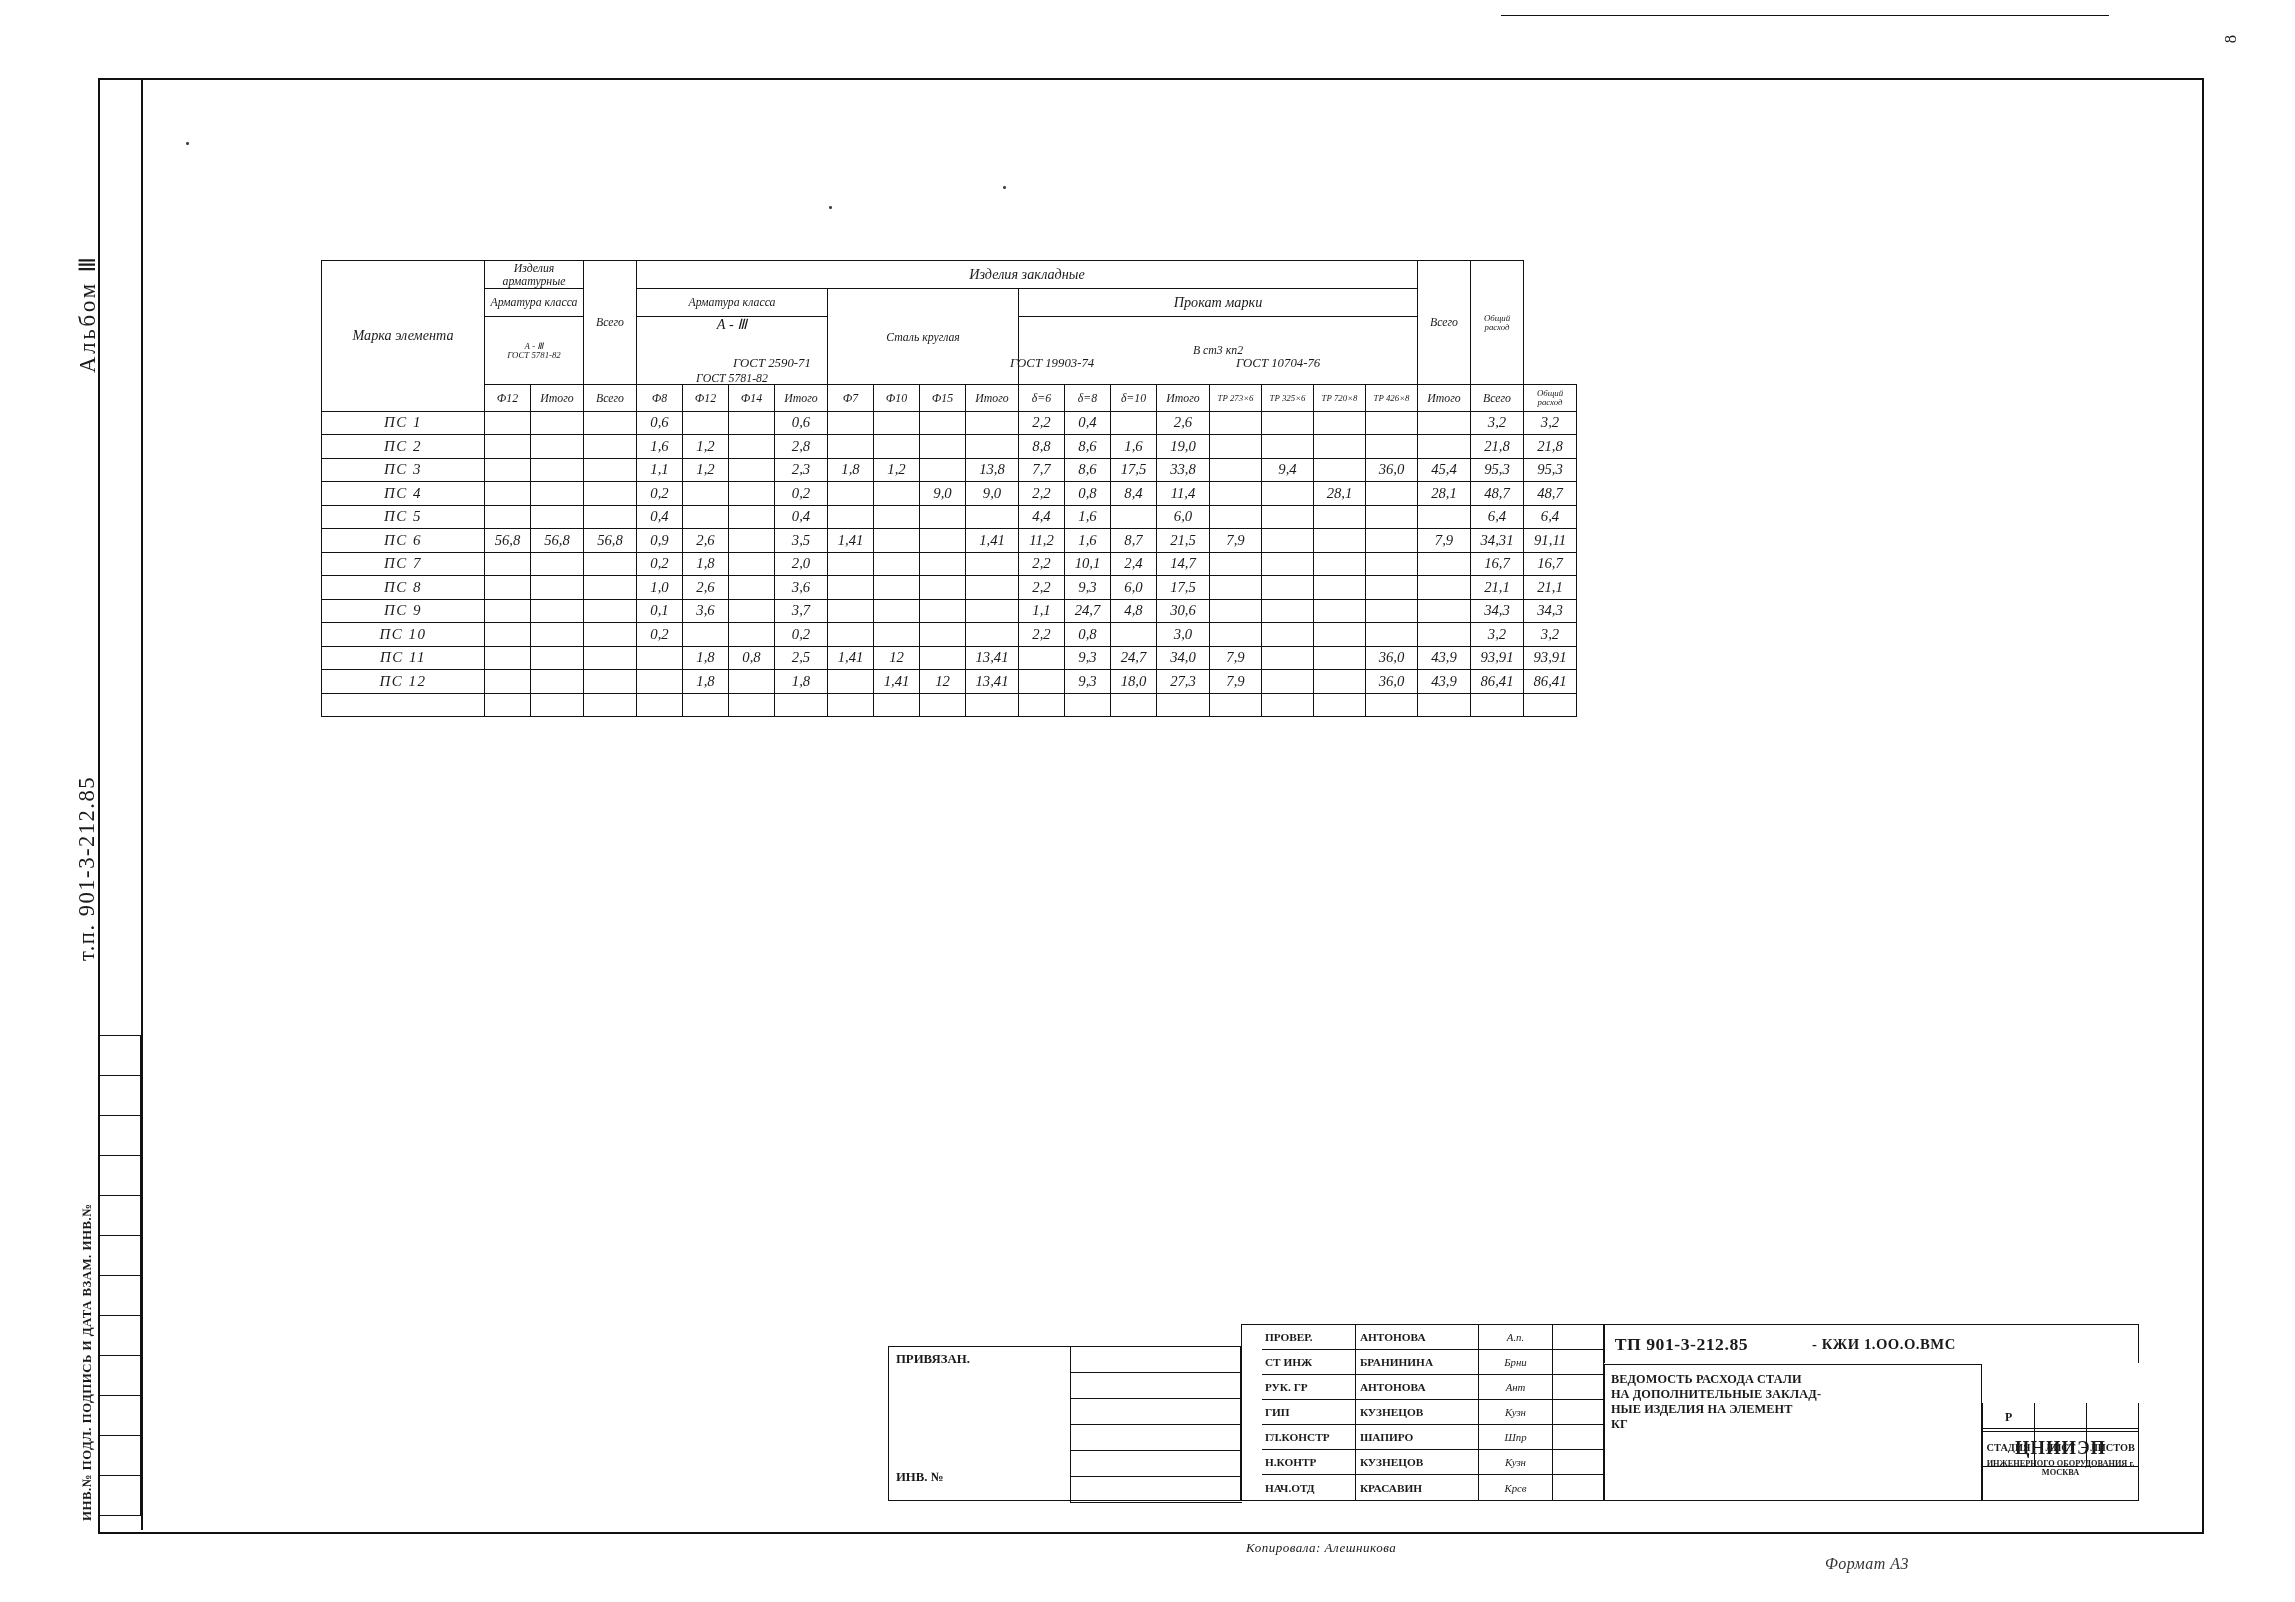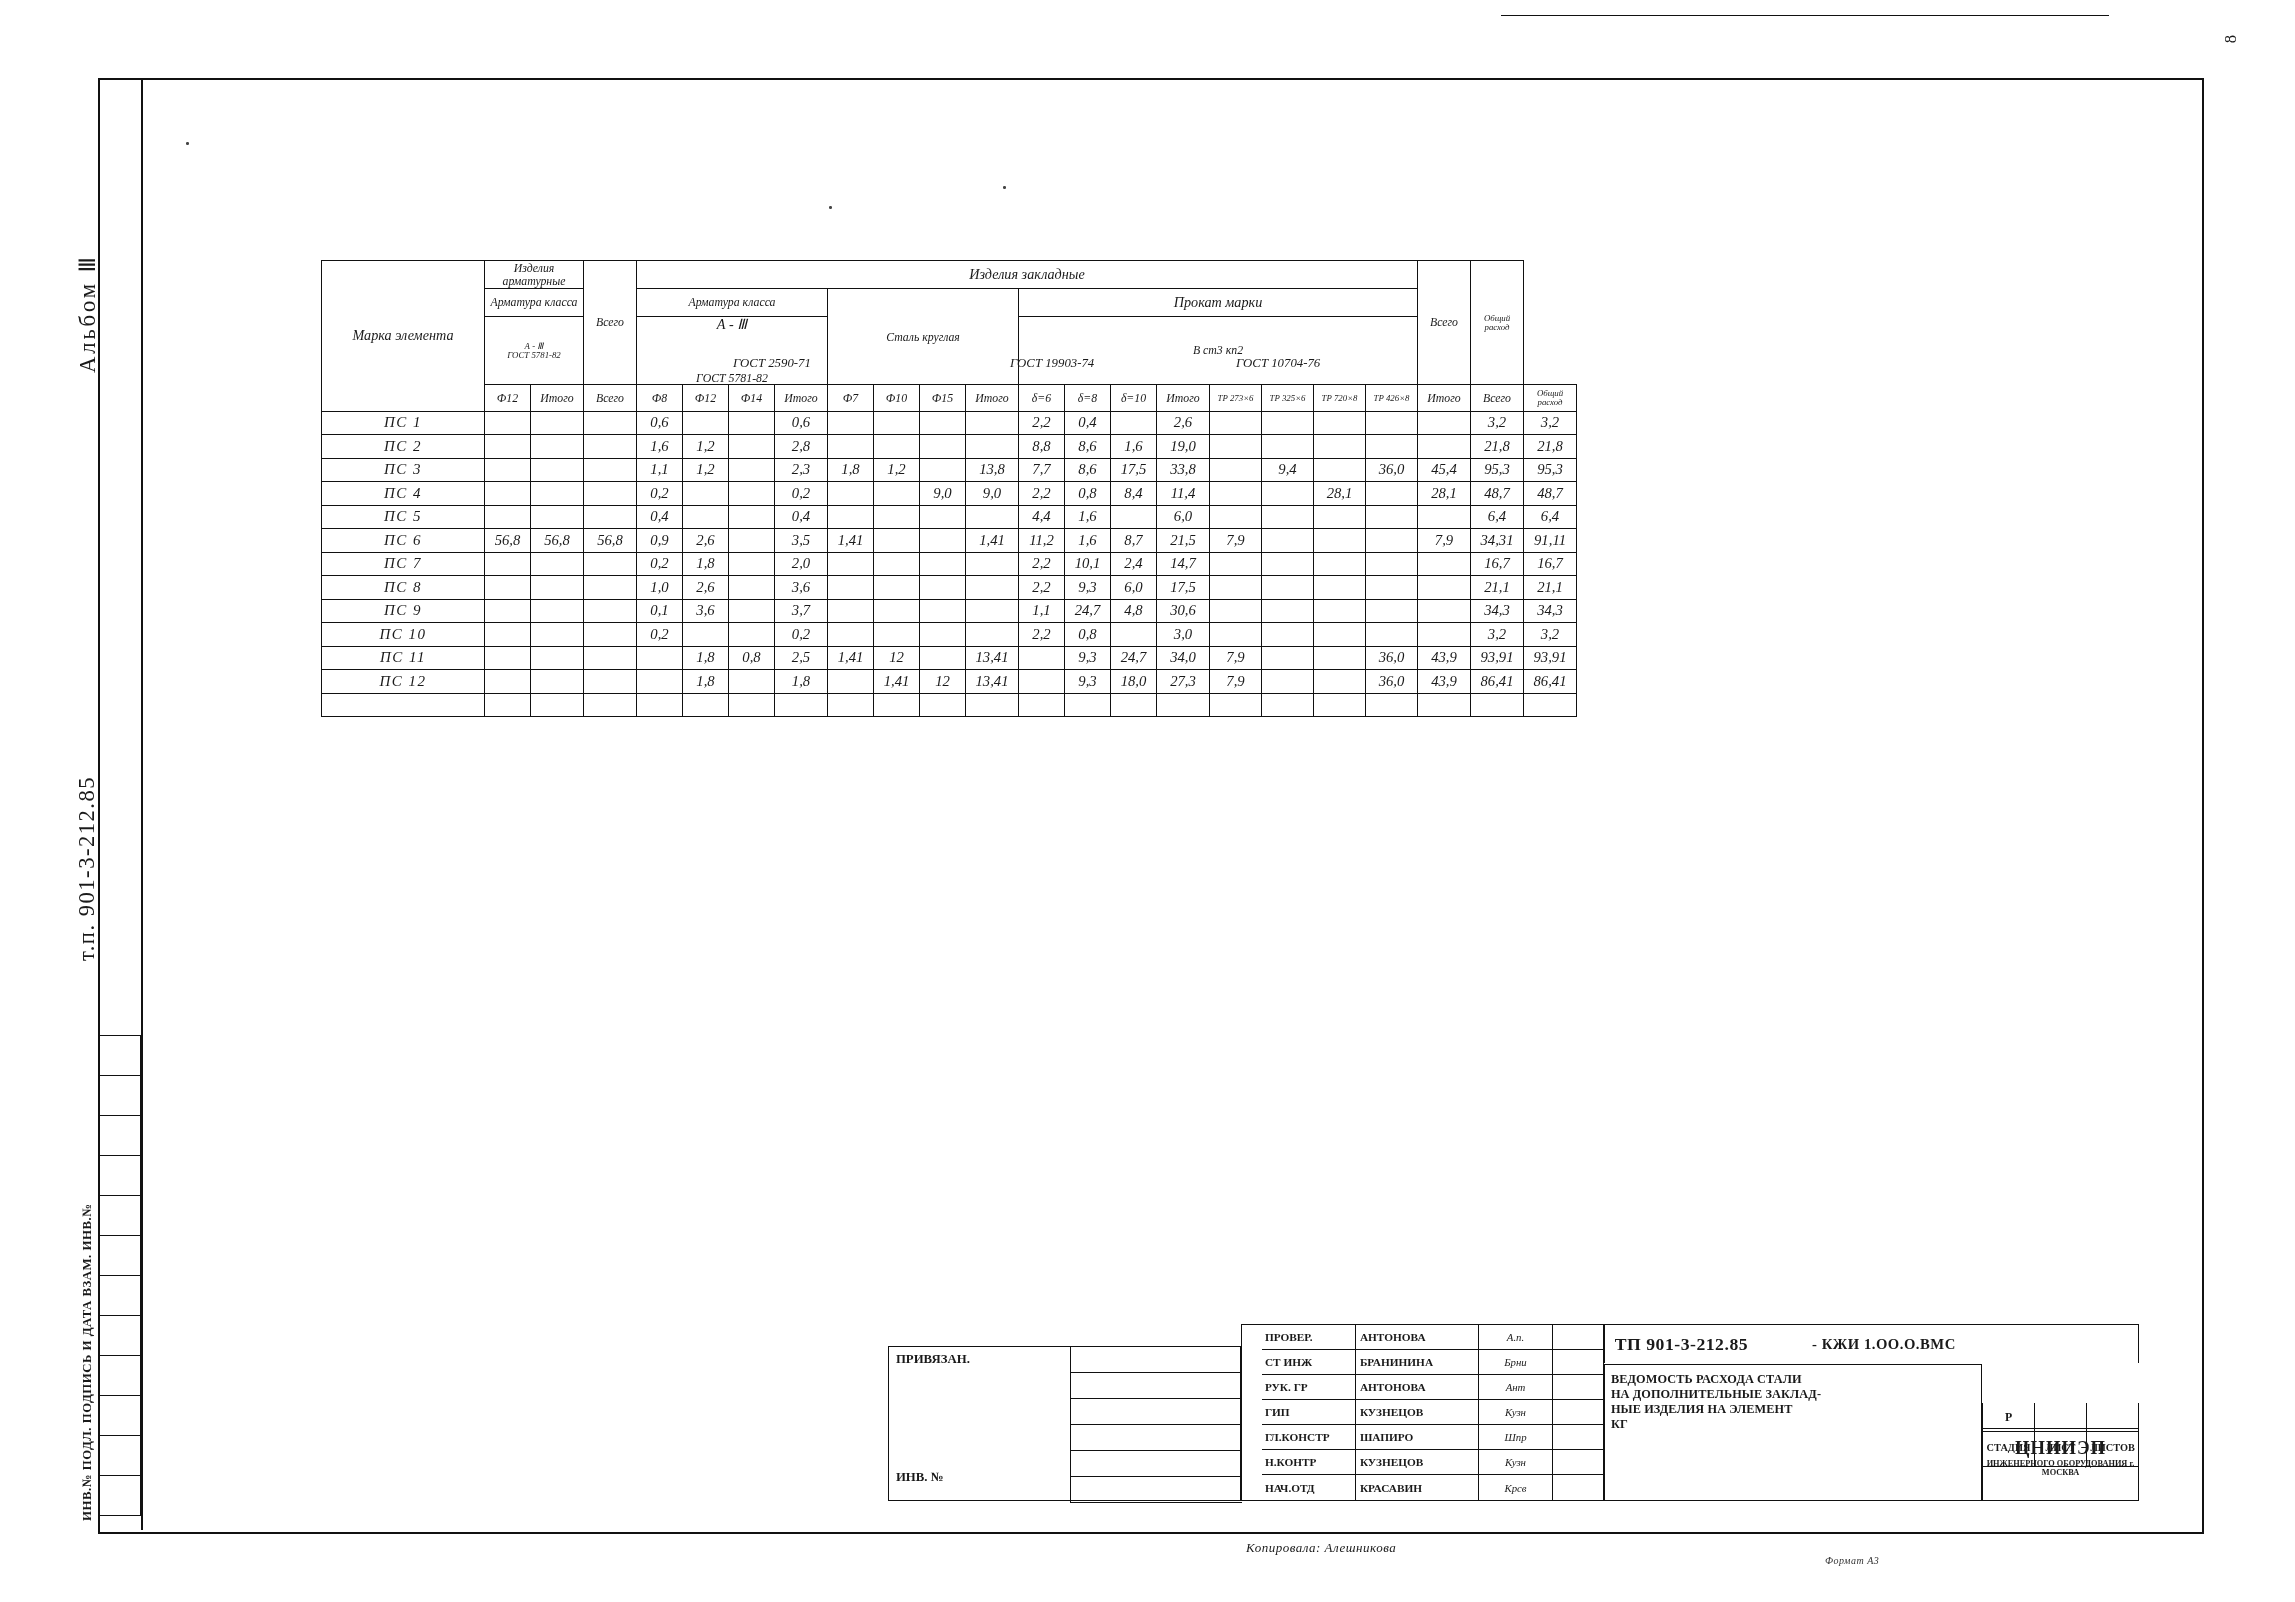--- a/index.html
+++ b/index.html
@@ -63,21 +63,21 @@
   .stadia div{flex:1;border-right:1.5px solid #111;box-sizing:border-box;font-size:10.3px;font-weight:bold;display:flex;align-items:center;justify-content:center;}
   .stadia div:last-child{border-right:none;}
   .stadia2{position:absolute;left:1982px;top:1403px;width:157px;height:29px;border:1.5px solid #111;border-top:none;box-sizing:border-box;display:flex;}
   .stadia2 div{flex:1;border-right:1.5px solid #111;box-sizing:border-box;}
   .stadia2 div:last-child{border-right:none;}
   .org{position:absolute;left:1982px;top:1432px;width:157px;height:69px;border:1.5px solid #111;border-top:none;box-sizing:border-box;text-align:center;padding-top:4.9px;}
   .org .o1{font-size:18.6px;font-weight:bold;letter-spacing:1px;}
   .org .o2{font-size:8.3px;font-weight:bold;line-height:1.15;}
 
   .bottomnote{position:absolute;left:1246px;top:1540px;font-family:"Liberation Serif",serif;font-style:italic;font-size:13px;letter-spacing:0.5px;}
-  .bottomnote2{position:absolute;left:1825px;top:1555px;font-family:"Liberation Serif",serif;font-style:italic;font-size:10px;letter-spacing:0.5px;color:#333;}
+  .bottomnote2{position:absolute;left:1825px;top:1555px;font-family:"Liberation Serif",serif;font-style:italic;font-size:16px;letter-spacing:0.5px;color:#333;}
 
   .dot{position:absolute;width:2.5px;height:2.5px;background:#444;border-radius:50%;}
 </style>
 </head>
 <body>
 
 <div class="sheet">
 
   <div class="tick-top"></div>
   <div class="corner-mark">8</div>

